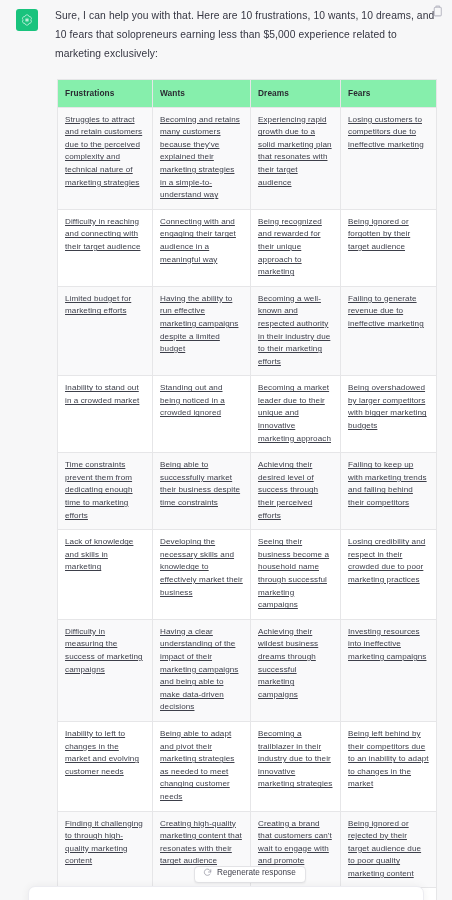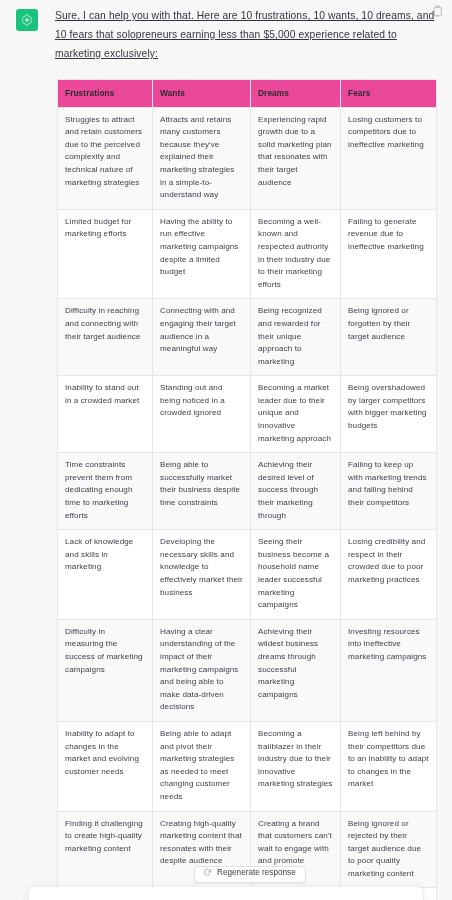--- a/index.html
+++ b/index.html
@@ -32,21 +32,20 @@
     align-items: center;
     justify-content: center;
     margin-top: 3px;
   }
   .avatar svg { display: block; }
 
   .message-body {
     flex: 1;
     padding-left: 17px;
     padding-right: 4px;
-    text-decoration: underline;
   }
   .intro-text {
     font-size: 10.3px;
     line-height: 19px;
     color: #343541;
     letter-spacing: 0.01em;
   }
 
   .copy-icon {
     position: absolute;
@@ -78,26 +77,27 @@
     text-align: left;
     padding: 6px 7px 7px 7px;
     font-size: 8.1px;
     line-height: 12.6px;
     letter-spacing: 0.01em;
   }
   table.kv th {
     font-weight: bold;
     font-size: 8.3px;
     color: #2a2b32;
-    background: #ec4899;
+    background: #86efac;
     padding-top: 7px;
     padding-bottom: 7px;
   }
   table.kv td {
     color: #3d3f4a;
+    text-decoration: underline;
   }
   table.kv tbody tr:nth-child(odd)  td { background: #f9f9fa; }
   table.kv tbody tr:nth-child(even) td { background: #ffffff; }
 
   col.c1 { width: 95px; }
   col.c2 { width: 98px; }
   col.c3 { width: 90px; }
   col.c4 { width: 96px; }
 
   
@@ -168,69 +168,69 @@
       <tr>
         <th>Frustrations</th>
         <th>Wants</th>
         <th>Dreams</th>
         <th>Fears</th>
       </tr>
     </thead>
     <tbody>
       <tr>
         <td>Struggles to attract and retain customers due to the perceived complexity and technical nature of marketing strategies</td>
-        <td>Attracts and retains many customers because they've explained their marketing strategies in a simple-to-understand way</td>
+        <td>Becoming and retains many customers because they've explained their marketing strategies in a simple-to-understand way</td>
         <td>Experiencing rapid growth due to a solid marketing plan that resonates with their target audience</td>
         <td>Losing customers to competitors due to ineffective marketing</td>
+      </tr>
+      <tr>
+        <td>Difficulty in reaching and connecting with their target audience</td>
+        <td>Connecting with and engaging their target audience in a meaningful way</td>
+        <td>Being recognized and rewarded for their unique approach to marketing</td>
+        <td>Being ignored or forgotten by their target audience</td>
       </tr>
       <tr>
         <td>Limited budget for marketing efforts</td>
         <td>Having the ability to run effective marketing campaigns despite a limited budget</td>
         <td>Becoming a well-known and respected authority in their industry due to their marketing efforts</td>
         <td>Failing to generate revenue due to ineffective marketing</td>
       </tr>
       <tr>
-        <td>Difficulty in reaching and connecting with their target audience</td>
-        <td>Connecting with and engaging their target audience in a meaningful way</td>
-        <td>Being recognized and rewarded for their unique approach to marketing</td>
-        <td>Being ignored or forgotten by their target audience</td>
-      </tr>
-      <tr>
         <td>Inability to stand out in a crowded market</td>
         <td>Standing out and being noticed in a crowded ignored</td>
         <td>Becoming a market leader due to their unique and innovative marketing approach</td>
         <td>Being overshadowed by larger competitors with bigger marketing budgets</td>
       </tr>
       <tr>
         <td>Time constraints prevent them from dedicating enough time to marketing efforts</td>
         <td>Being able to successfully market their business despite time constraints</td>
-        <td>Achieving their desired level of success through their marketing through</td>
+        <td>Achieving their desired level of success through their perceived efforts</td>
         <td>Failing to keep up with marketing trends and falling behind their competitors</td>
       </tr>
       <tr>
         <td>Lack of knowledge and skills in marketing</td>
         <td>Developing the necessary skills and knowledge to effectively market their business</td>
-        <td>Seeing their business become a household name leader successful marketing campaigns</td>
+        <td>Seeing their business become a household name through successful marketing campaigns</td>
         <td>Losing credibility and respect in their crowded due to poor marketing practices</td>
       </tr>
       <tr>
         <td>Difficulty in measuring the success of marketing campaigns</td>
         <td>Having a clear understanding of the impact of their marketing campaigns and being able to make data-driven decisions</td>
         <td>Achieving their wildest business dreams through successful marketing campaigns</td>
         <td>Investing resources into ineffective marketing campaigns</td>
       </tr>
       <tr>
-        <td>Inability to adapt to changes in the market and evolving customer needs</td>
+        <td>Inability to left to changes in the market and evolving customer needs</td>
         <td>Being able to adapt and pivot their marketing strategies as needed to meet changing customer needs</td>
         <td>Becoming a trailblazer in their industry due to their innovative marketing strategies</td>
         <td>Being left behind by their competitors due to an inability to adapt to changes in the market</td>
       </tr>
       <tr>
-        <td>Finding it challenging to create high-quality marketing content</td>
-        <td>Creating high-quality marketing content that resonates with their despite audience</td>
+        <td>Finding it challenging to through high-quality marketing content</td>
+        <td>Creating high-quality marketing content that resonates with their target audience</td>
         <td>Creating a brand that customers can't wait to engage with and promote</td>
         <td>Being ignored or rejected by their target audience due to poor quality marketing content</td>
       </tr>
       <tr>
         <td>Difficulty in converting leads into paying customers</td>
         <td>Converting leads into loyal customers who are eager to promote their business</td>
         <td>Creating a business that is recognized as an industry leader due to their marketing efforts</td>
         <td>Losing potential customers due to ineffective lead conversion strategies</td>
       </tr>
     </tbody>

